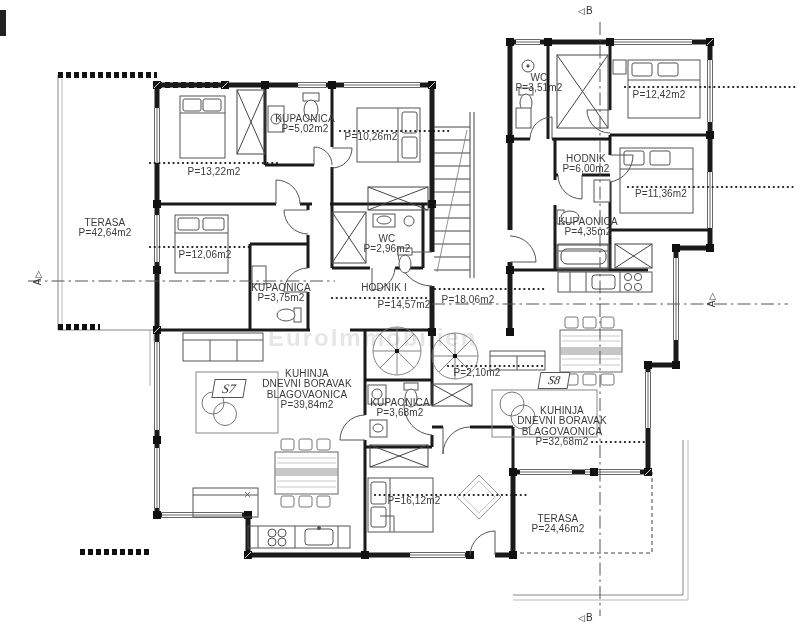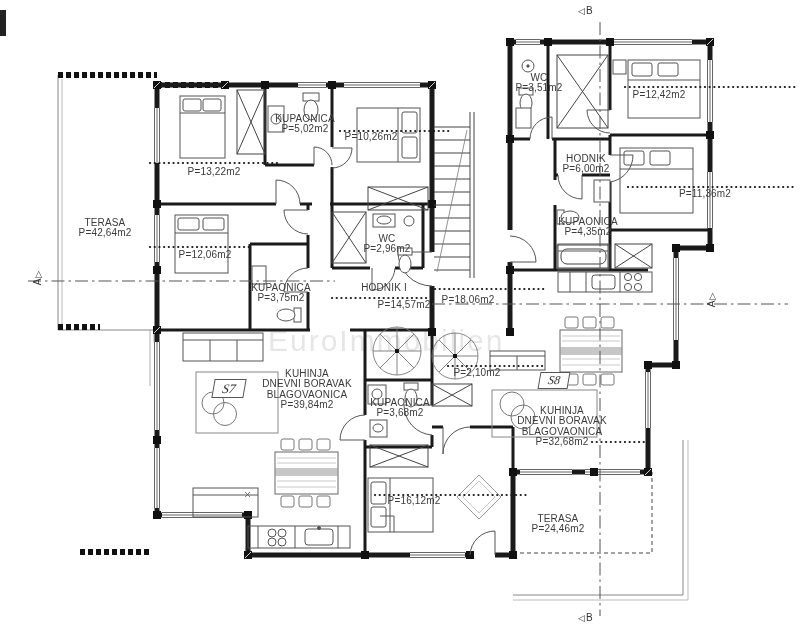--- a/index.html
+++ b/index.html
@@ -12,21 +12,21 @@
   .lbl .gap{margin-top:7px;padding-left:40px;}
   .lbl4 span{line-height:10.3px;}
   .badge{position:absolute;border:1.2px solid #555;background:#fff;color:#333;
          display:flex;align-items:center;justify-content:center;
          font-family:"Liberation Serif",serif;font-style:italic;transform:skewX(-10deg);}
   .badge.s7{left:213px;top:379px;width:30px;height:17px;font-size:13px;}
   .badge.s8{left:539px;top:372px;width:28px;height:15px;font-size:12px;}
   .marker{position:absolute;font-size:10px;color:#333;letter-spacing:1px;white-space:nowrap;}
   .marker .tri{font-size:9px;}
   .marker.rot{transform:rotate(-90deg);transform-origin:center;}
-  .watermark{position:absolute;left:268px;top:324px;font-size:30px;font-weight:normal;
+  .watermark{position:absolute;left:268px;top:324px;font-size:24px;font-weight:bold;
              letter-spacing:2px;color:rgba(60,60,60,0.13);white-space:nowrap;}
   .artifact{position:absolute;left:0;top:10px;width:6px;height:26px;background:#222;}
 </style>
 </head>
 <body>
 
 <div class="canvas">
 
 <svg width="806" height="640" viewBox="0 0 806 640">
 
@@ -399,21 +399,21 @@
   <span>WC</span>
   <span>P=3,51m2</span>
 </div>
 <div class="lbl" style="left:653px;top:90px;padding-left:12px;">
   <span>P=12,42m2</span>
 </div>
 <div class="lbl" style="left:558px;top:154px;margin-left:28px;">
   <span>HODNIK</span>
   <span>P=6,00m2</span>
 </div>
-<div class="lbl" style="left:661px;top:189px;margin-left:44px;">
+<div class="lbl" style="left:661px;top:189px;">
   <span>P=11,36m2</span>
 </div>
 <div class="lbl" style="left:588px;top:217px;">
   <span>KUPAONICA</span>
   <span>P=4,35m2</span>
 </div>
 <div class="lbl" style="left:468px;top:295px;">
   <span>P=18,06m2</span>
 </div>
 <div class="lbl" style="left:477px;top:368px;">

